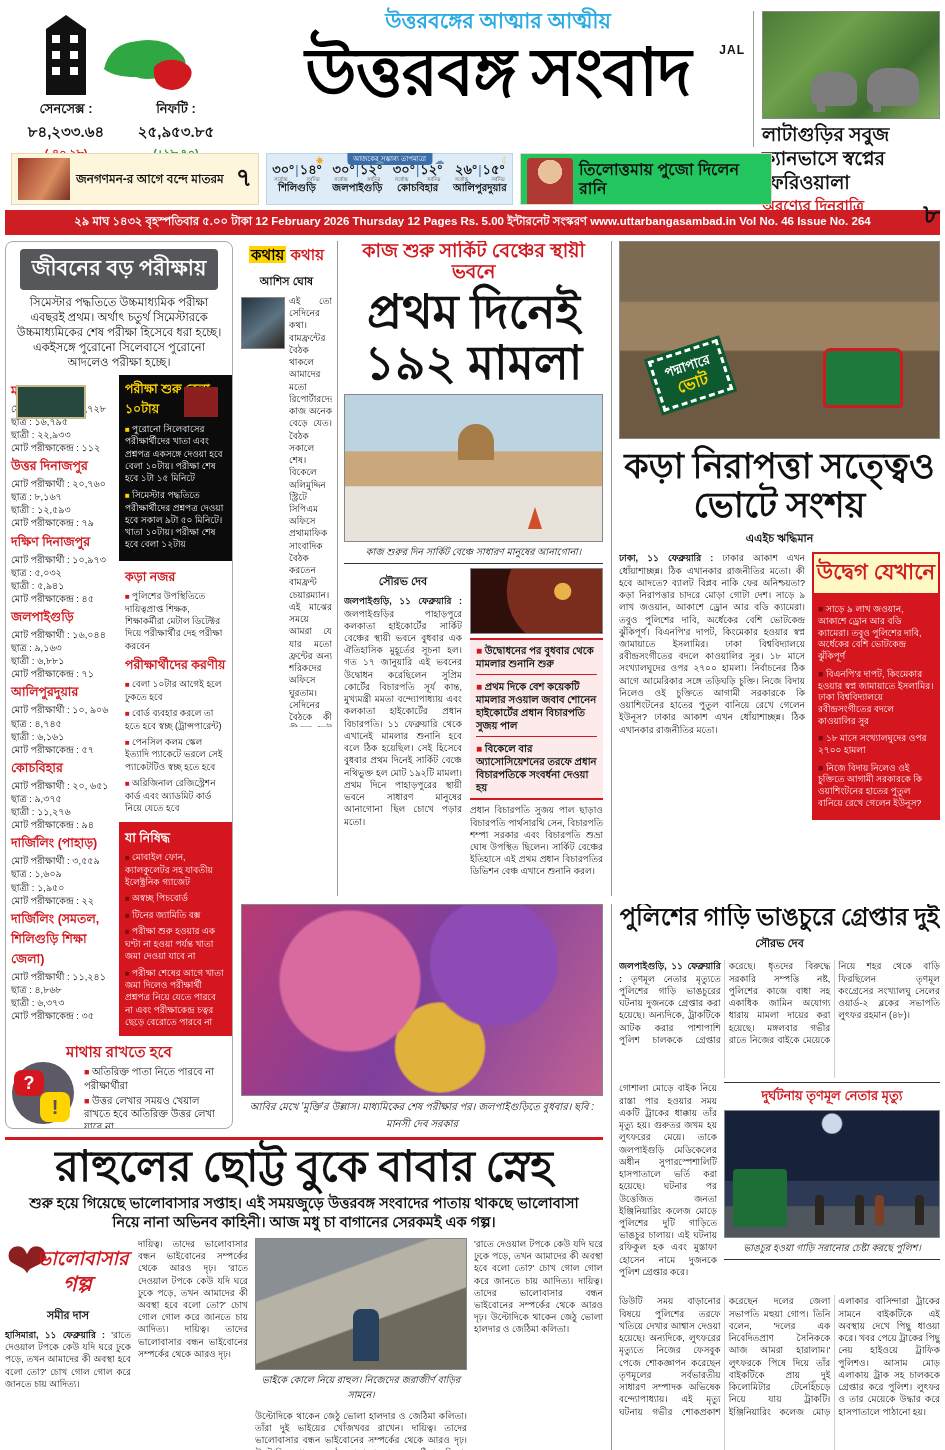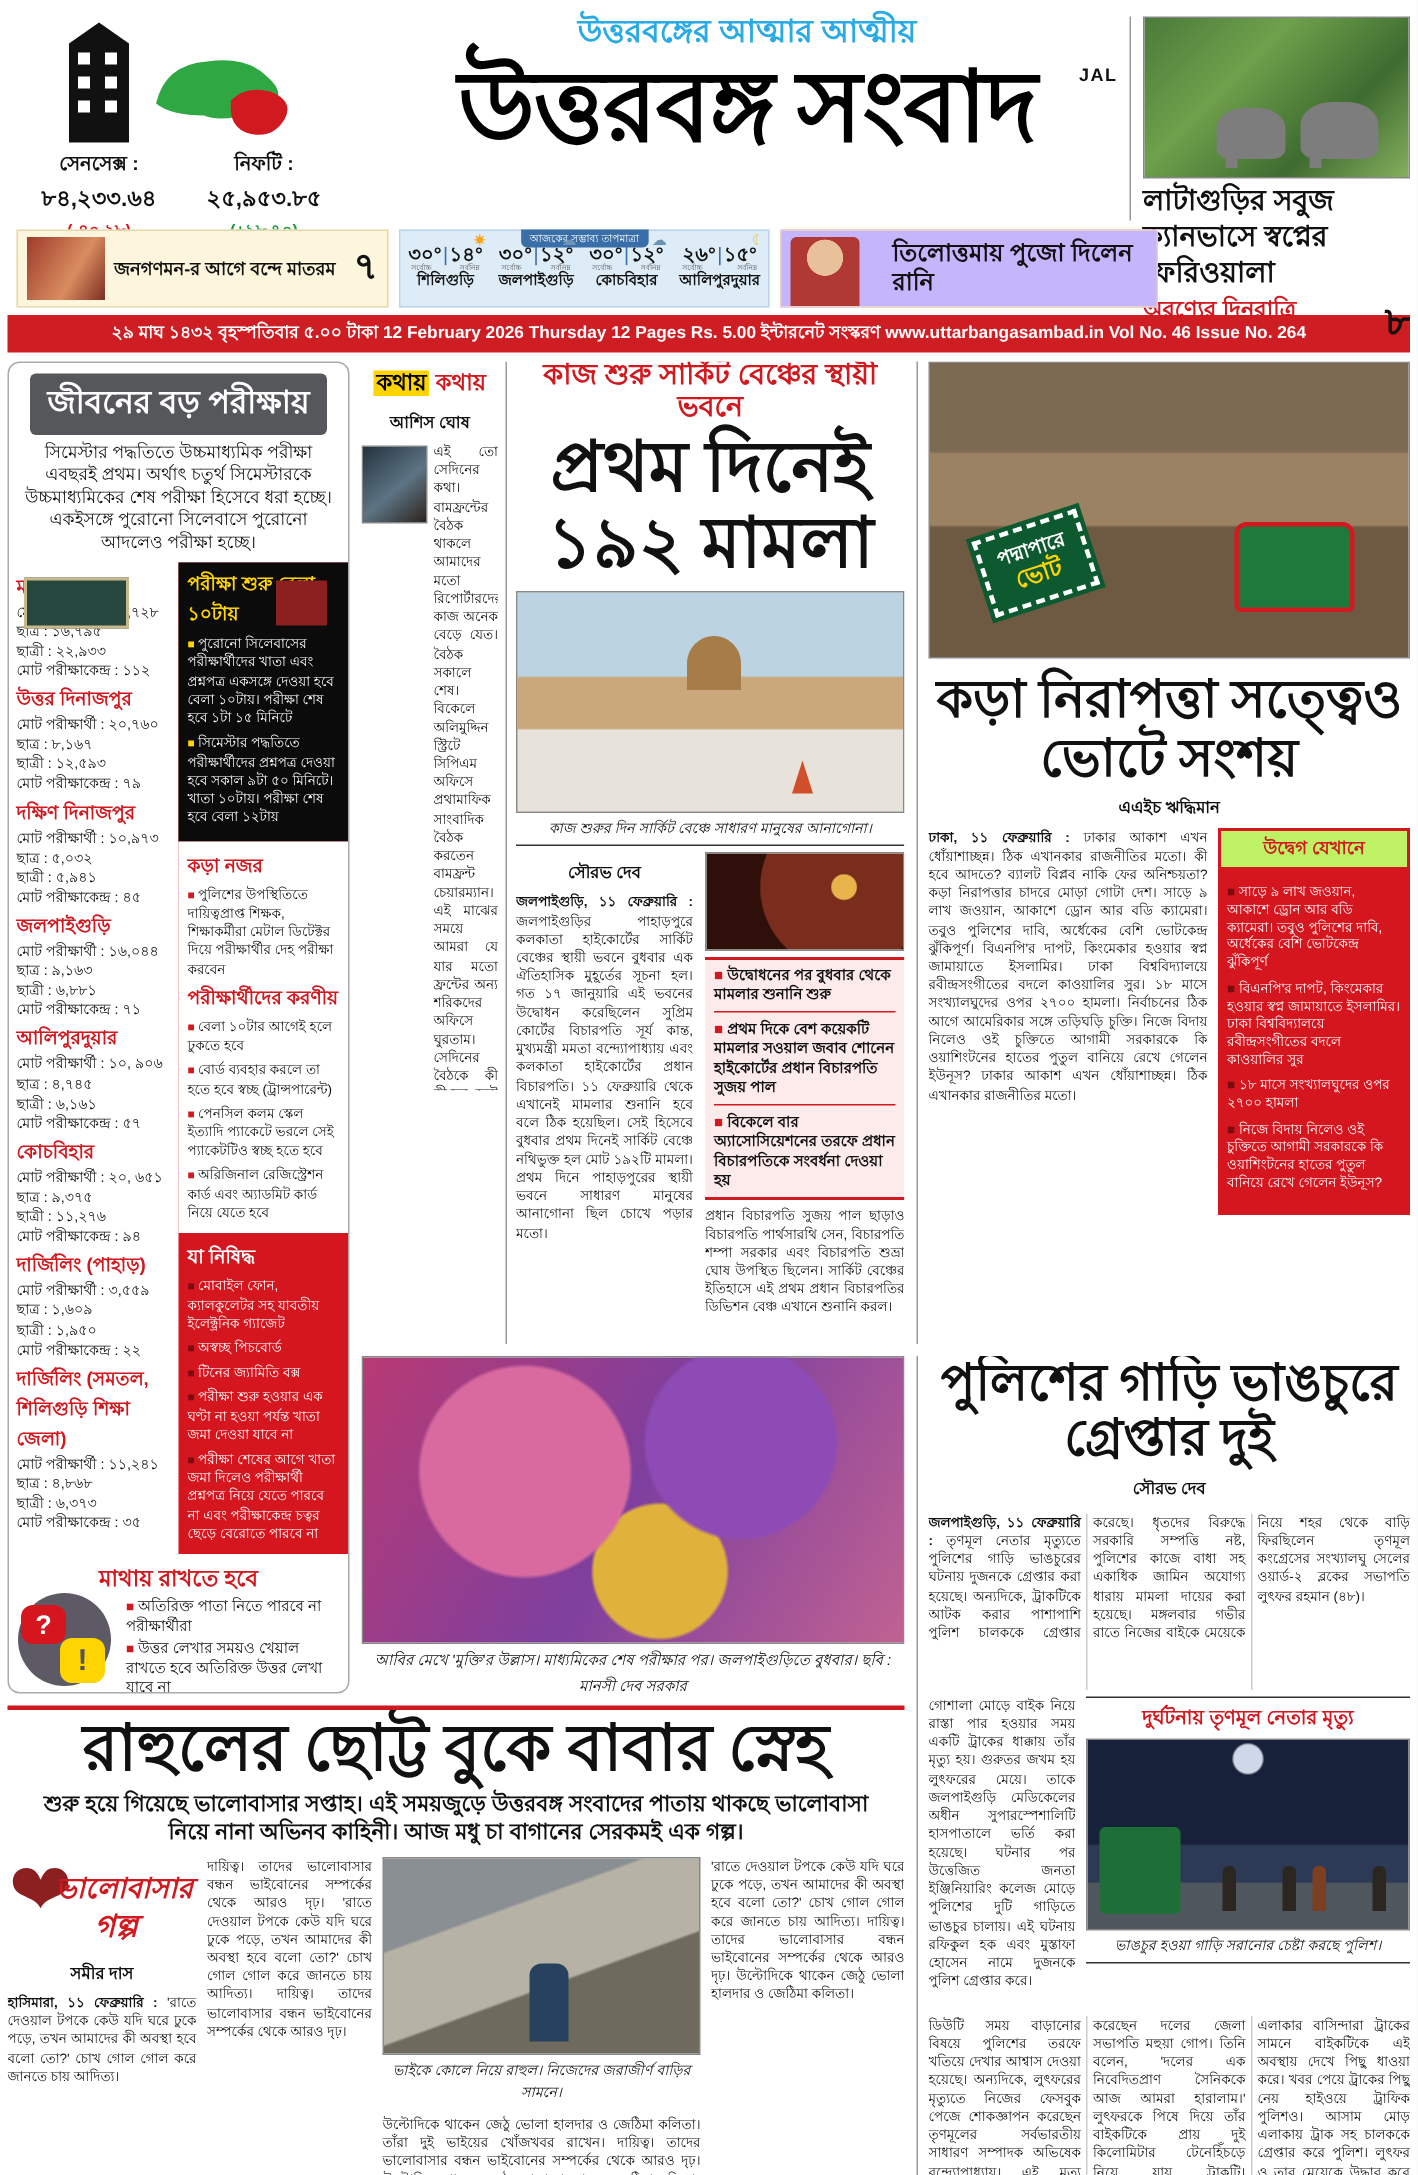--- a/index.html
+++ b/index.html
@@ -41,21 +41,21 @@
   .weather { width:247px; background:#ddecf7; border:1px solid #bcd4e8; height:52px; position:relative; padding-top:3px;}
   .weather .w-head { position:absolute; top:-1px; left:50%; transform:translateX(-50%);
       background:#3a6ea8; color:#fff; font-size:7px; padding:0 6px; border-radius:0 0 4px 4px; white-space:nowrap;}
   .w-items { display:flex; justify-content:space-around; margin-top:6px; }
   .w-item { text-align:center; line-height:1; position:relative; }
   .w-icon { position:absolute; top:-7px; right:-2px; font-size:10px; }
   .w-temps { font-weight:bold; font-size:13px; }
   .w-temps .sep { color:#3a6ea8; font-weight:normal; padding:0 1px; }
   .w-sub { font-size:5px; color:#555; display:flex; justify-content:space-between; margin:1px 2px; }
   .w-city { font-weight:bold; font-size:10px; margin-top:1px; }
-  .rani { width:252px; background:#c4b5fd; border:1px solid #eccfc7; display:flex; align-items:flex-end; gap:22px; height:52px; padding:0 6px; overflow:hidden;}
+  .rani { width:252px; background:#22c55e; border:1px solid #eccfc7; display:flex; align-items:flex-end; gap:6px; height:52px; padding:0 6px; overflow:hidden;}
   .rani .ph { width:46px; height:46px; background:radial-gradient(circle at 50% 30%, #e8c19a 0 30%, #b03a33 31% 100%); border-radius:4px 4px 0 0; flex:none;}
   .rani .t { font-weight:bold; font-size:16px; line-height:1.2; padding-bottom:6px; }
 
   .dateline { background:#cf1d24; color:#fff; text-align:center; font-size:11.5px; padding:3px 0; font-weight:bold; }
 
   
   .grid { display:grid; grid-template-columns:228px 362px 329px; grid-template-rows:655px 225px 332px; gap:8px; margin-top:6px; }
 
   
   .exam { grid-column:1; grid-row:1 / span 2; border:1px solid #aaa; border-radius:8px; overflow:hidden; display:flex; flex-direction:column; }
@@ -126,37 +126,37 @@
   .dhaka-photo { height:198px; border:1px solid #888; position:relative; overflow:hidden; background:
      linear-gradient(180deg,#7d6a52 0 30%, #9b8263 31% 55%, #6e5a43 56% 100%); }
   .rickshaw { position:absolute; right:36px; bottom:30px; width:80px; height:60px; background:#1e7a3c; border-radius:8px 8px 4px 4px; border:3px solid #d11920;}
   .stamp { position:absolute; left:34px; bottom:36px; background:#0d5a30; color:#fff; font-weight:bold; text-align:center;
      padding:6px 10px; transform:rotate(-18deg); border:3px dashed #fff; font-size:13px; line-height:1.2; box-shadow:0 0 0 3px #0d5a30;}
   .stamp .big { font-size:16px; color:#ffd400; display:block; }
   .dhaka-head { font-weight:bold; font-size:35px; line-height:1.12; text-align:center; font-family:"Liberation Serif",serif; margin:8px 0 2px; }
   .dhaka-flex { display:flex; gap:7px; }
   .dhaka-body { flex:1; height:258px; }
   .worry { width:128px; flex:none; background:#d6161f; }
-  .worry-title { background:#bef264; color:#d11920; font-weight:bold; font-size:12px; text-align:center; padding:2px 0; border:2px solid #d6161f; border-bottom-width:6px;}
+  .worry-title { background:#fef9c3; color:#d11920; font-weight:bold; font-size:21px; text-align:center; padding:2px 0; border:2px solid #d6161f; border-bottom-width:6px;}
   .worry ul { padding:5px 6px; }
   .worry li { list-style:none; color:#fff; font-size:9px; line-height:1.3; margin-bottom:6px; }
   .worry li::before { content:"■ "; color:#7a0b10; }
 
   
   .holi { grid-column:2; grid-row:2; overflow:hidden; }
   .holi-photo { height:192px; border:1px solid #888; background:
      radial-gradient(circle at 30% 40%, #d86aa0 0 25%, transparent 26%),
      radial-gradient(circle at 70% 30%, #8e4bb5 0 22%, transparent 23%),
      radial-gradient(circle at 55% 75%, #e0b23c 0 18%, transparent 19%),
      linear-gradient(120deg,#b83a74,#7e3f9e 50%,#c06292); }
   .holi .caption { border-bottom:3px solid #d11920; font-size:10px; }
 
   
   .police { grid-column:3; grid-row:2 / span 2; border-left:1px solid #999; padding-left:7px; overflow:hidden; display:flex; flex-direction:column;}
-  .police-head { font-weight:bold; font-size:34px; line-height:1.1; text-align:center; font-family:"Liberation Serif",serif; }
+  .police-head { font-weight:bold; font-size:24px; line-height:1.1; text-align:center; font-family:"Liberation Serif",serif; }
   .p-cols3 { column-count:3; column-gap:8px; column-rule:1px solid #ccc; font-size:9px; line-height:1.36; text-align:justify; overflow:hidden;}
   .p-top { height:118px; margin-top:3px; }
   .p-mid { display:flex; gap:7px; margin-top:4px; }
   .p-midtext { width:98px; flex:none; height:208px; }
   .p-midright { flex:1; }
   .accident-h { color:#d11920; font-weight:bold; font-size:13px; text-align:center; border-top:1px solid #333; padding-top:3px; }
   .night-photo { height:128px; border:1px solid #888; margin-top:3px; background:
      radial-gradient(circle at 50% 10%, #cfd8e8 0 6%, transparent 7%),
      linear-gradient(180deg,#17223a 0 55%, #2c3a55 56% 75%, #50565e 76% 100%); position:relative; overflow:hidden;}
   .van { position:absolute; left:8px; bottom:10px; width:54px; height:58px; background:#1e6e38; border-radius:4px; }

